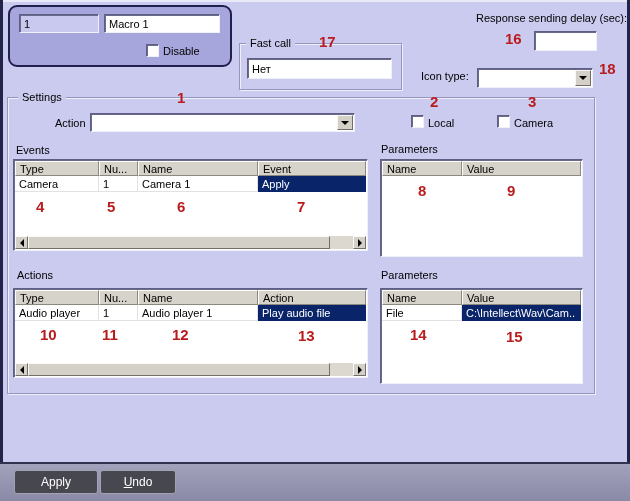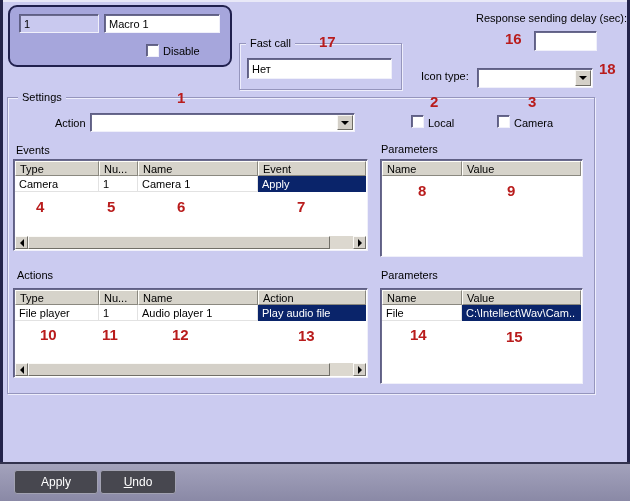--- a/index.html
+++ b/index.html
@@ -160,21 +160,21 @@
 
   <span class="lbl" style="left:17px;top:269px;">Actions</span>
   <div class="tbl" style="left:13px;top:288px;width:355px;height:90px;">
     <div class="thead">
       <span class="th c-type">Type</span>
       <span class="th c-num">Nu...</span>
       <span class="th c-name">Name</span>
       <span class="th c-last">Action</span>
     </div>
     <div class="trow">
-      <span class="td c-type">File player</span>
+      <span class="td c-type">Audio player</span>
       <span class="td c-num">1</span>
       <span class="td c-name">Audio player 1</span>
       <span class="td c-last sel">Play audio file</span>
     </div>
     <div class="hscroll">
       <span class="sb-btn left">
           <span class="tri-left"></span>
         </span>
       <span class="sb-thumb"></span>
       <span class="sb-btn right">

